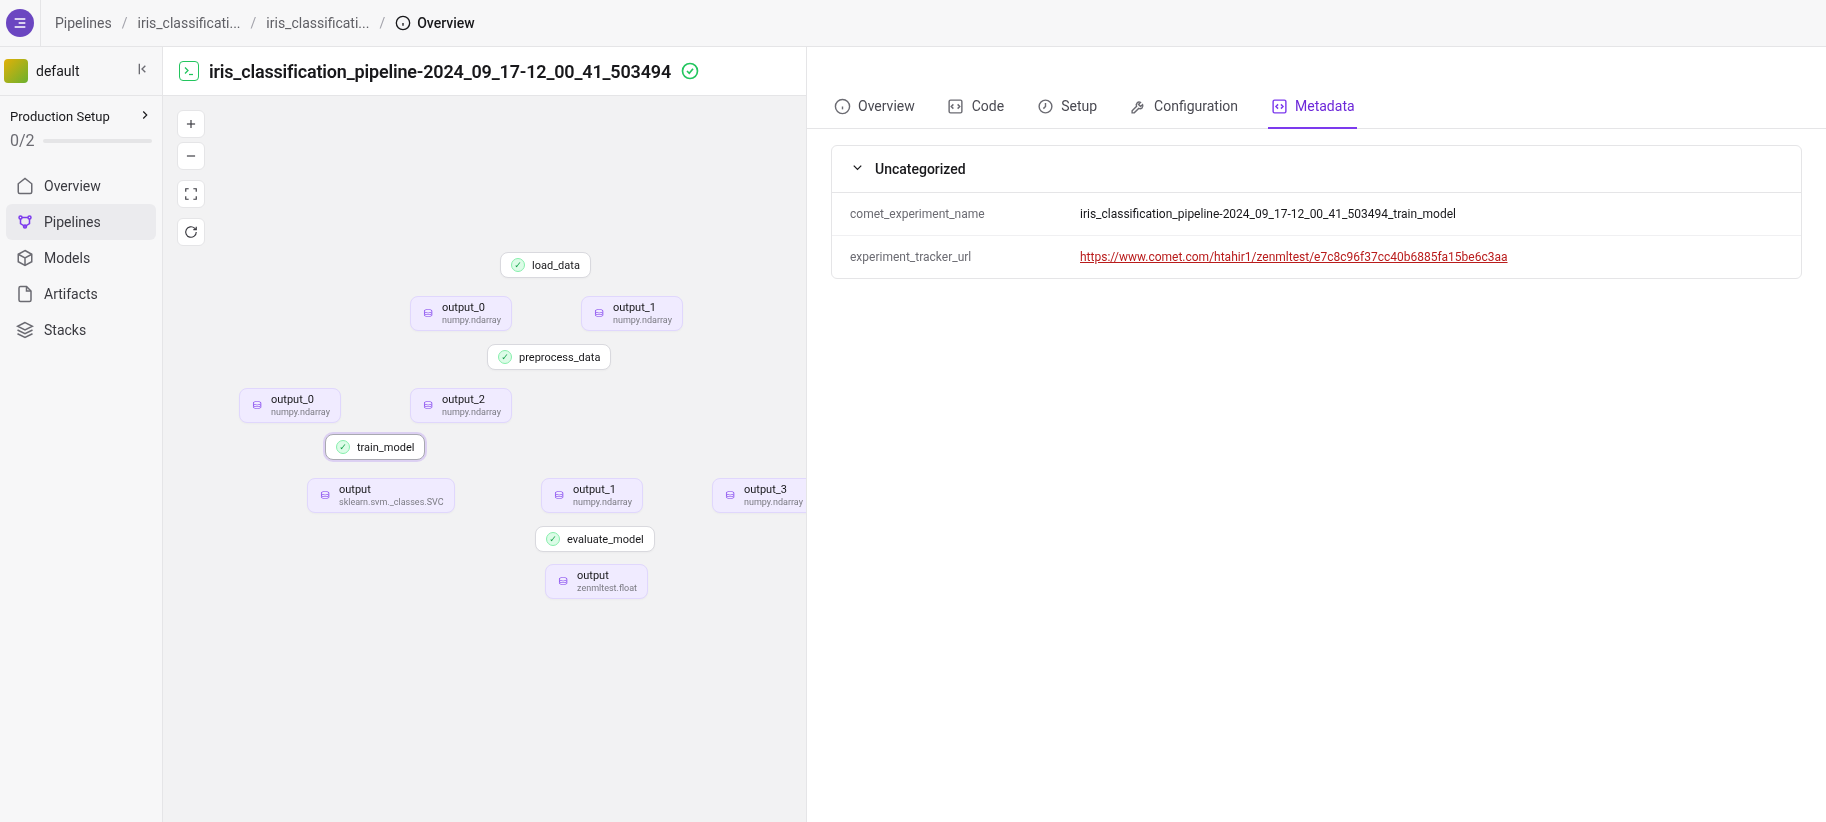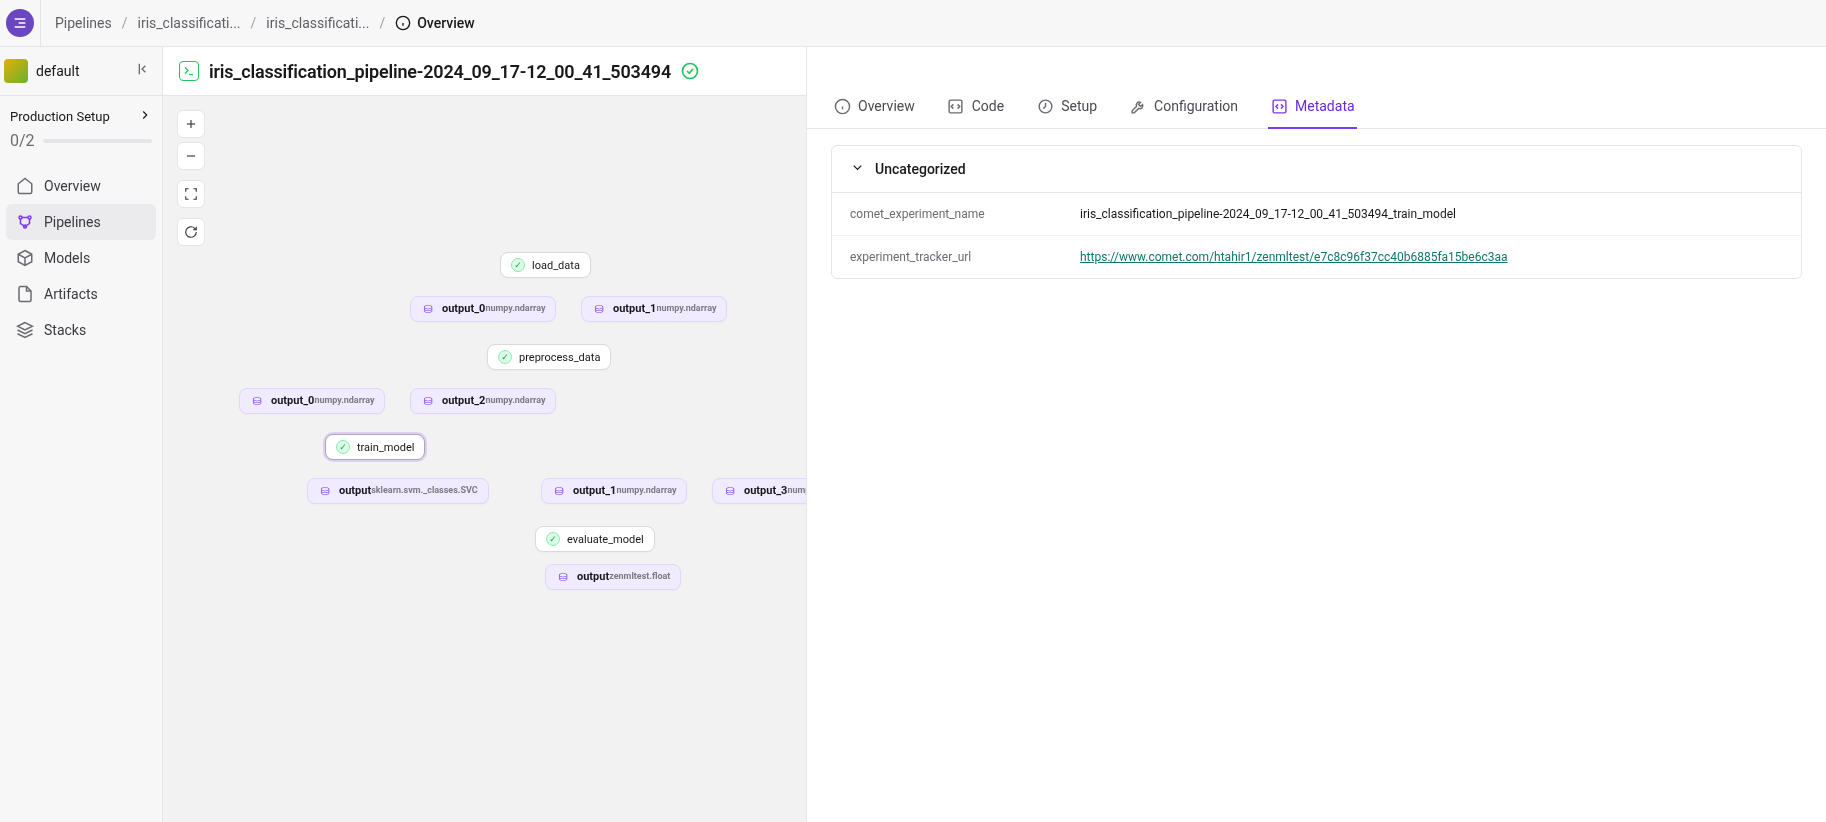--- a/index.html
+++ b/index.html
@@ -50,21 +50,21 @@
 .view-btn { width: 28px; height: 28px; background: #fff; border: 1px solid #e5e5e7; border-radius: 6px; display: flex; align-items: center; justify-content: center; cursor: pointer; color: #3a3a40; }
 .view-btn + .view-btn { margin-top: 0; }
 
 
 .dag { position: absolute; inset: 0; }
 .step-node, .artifact-node { position: absolute; background: #fff; border: 1px solid #d9d9de; border-radius: 8px; display: flex; align-items: center; gap: 7px; padding: 5px 10px; font-size: 11px; box-shadow: 0 1px 2px rgba(0,0,0,0.03); }
 .step-node .chk { width: 14px; height: 14px; border-radius: 50%; background: #dcfce7; border: 1px solid #86efac; display: flex; align-items: center; justify-content: center; color: #16a34a; font-size: 9px; }
 .step-node.selected { border-color: #a9a9b1; box-shadow: 0 0 0 2px rgba(124,58,237,0.18); }
 .artifact-node { background: #f0ebff; border-color: #e0d7fd; }
 .artifact-node .db { width: 14px; height: 14px; color: #7c3aed; display: flex; align-items: center; justify-content: center; font-size: 11px; }
-.artifact-node .txt { display: flex; flex-direction: row; line-height: 1.15; font-weight: bold; }
+.artifact-node .txt { display: flex; flex-direction: column; line-height: 1.15; }
 .artifact-node .txt .sub { font-size: 9px; color: #7b7b83; }
 
 svg.edges { position: absolute; inset: 0; pointer-events: none; }
 svg.edges path { stroke: #c8c8cf; stroke-width: 1.2; fill: none; }
 
 
 .detail { position: absolute; top: 0; left: 806px; right: 0; bottom: 0; background: #fff; border-left: 1px solid #e5e5e7; }
 .detail-header { height: 59px; display: flex; align-items: center; gap: 12px; padding: 0 24px; }
 .detail-header .status-circle { width: 22px; height: 22px; border-radius: 50%; border: 1.8px solid #22c55e; display: flex; align-items: center; justify-content: center; color: #22c55e; font-size: 12px; }
 .detail-title { font-size: 22px; font-weight: 600; }
@@ -75,21 +75,21 @@
 .tab.active { color: #6d28d9; border-bottom-color: #7c3aed; }
 .tab .ticon { width: 18px; height: 18px; color: #6b6b72; display: flex; align-items: center; justify-content: center; }
 .tab.active .ticon { color: #7c3aed; }
 
 .meta-section { margin: 16px 24px; border: 1px solid #e5e5e7; border-radius: 6px; overflow: hidden; }
 .meta-head { padding: 14px 18px; display: flex; align-items: center; gap: 10px; font-size: 14px; font-weight: 500; border-bottom: 1px solid #e5e5e7; cursor: pointer; }
 .meta-row { display: flex; padding: 14px 18px; font-size: 12px; border-bottom: 1px solid #f0f0f2; }
 .meta-row:last-child { border-bottom: none; }
 .meta-key { width: 230px; color: #6b6b72; }
 .meta-val { flex: 1; color: #18181b; word-break: break-all; }
-.meta-val a { color: #0f766e; text-decoration: underline; }
+.meta-val a { color: #b91c1c; text-decoration: underline; }
 
 .chev { display: inline-block; }
 </style>
 </head>
 <body>
 
 <div class="app">
 
   <div class="topbar">
     <div class="logo">

